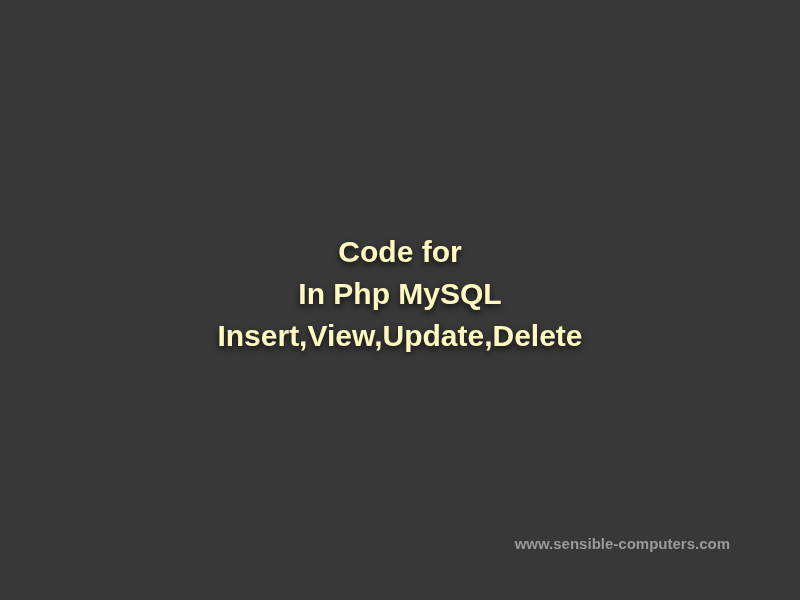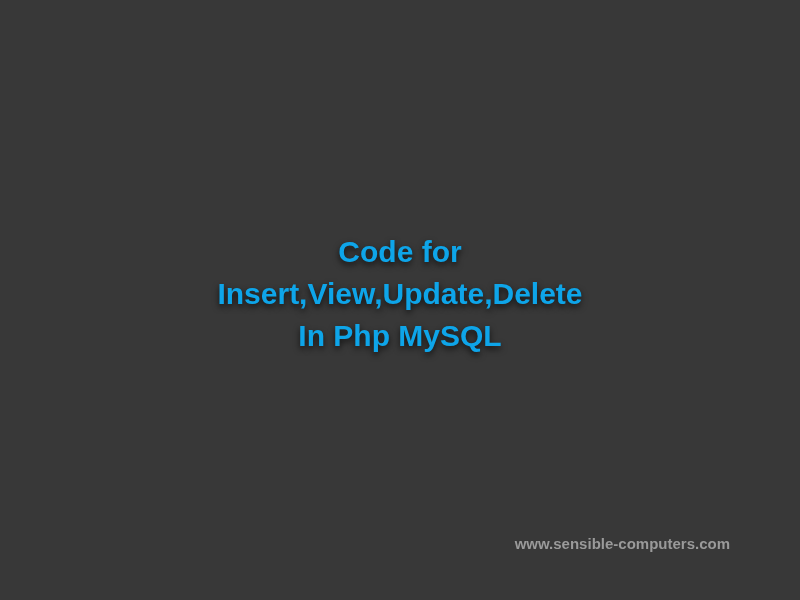--- a/index.html
+++ b/index.html
@@ -17,37 +17,37 @@
     }
     .title-container {
       position: absolute;
       top: 50%;
       left: 50%;
       transform: translate(-50%, -55%);
       text-align: center;
       width: 100%;
     }
     .title-line {
-      color: #0ea5e9;
+      color: #fef9c3;
       font-size: 30px;
       font-weight: bold;
       line-height: 1.4;
       text-shadow: 0 3px 6px rgba(0, 0, 0, 0.7);
     }
     .watermark {
       position: absolute;
       bottom: 48px;
       right: 70px;
       color: #9a9a9a;
       font-size: 15px;
       font-weight: bold;
     }
   </style>
 </head>
 <body>
 
 <div class="title-container">
   <div class="title-line">Code for</div>
+  <div class="title-line">In Php MySQL</div>
   <div class="title-line">Insert,View,Update,Delete</div>
-  <div class="title-line">In Php MySQL</div>
 </div>
 
 <div class="watermark">www.sensible-computers.com</div>
 
 </body></html>

